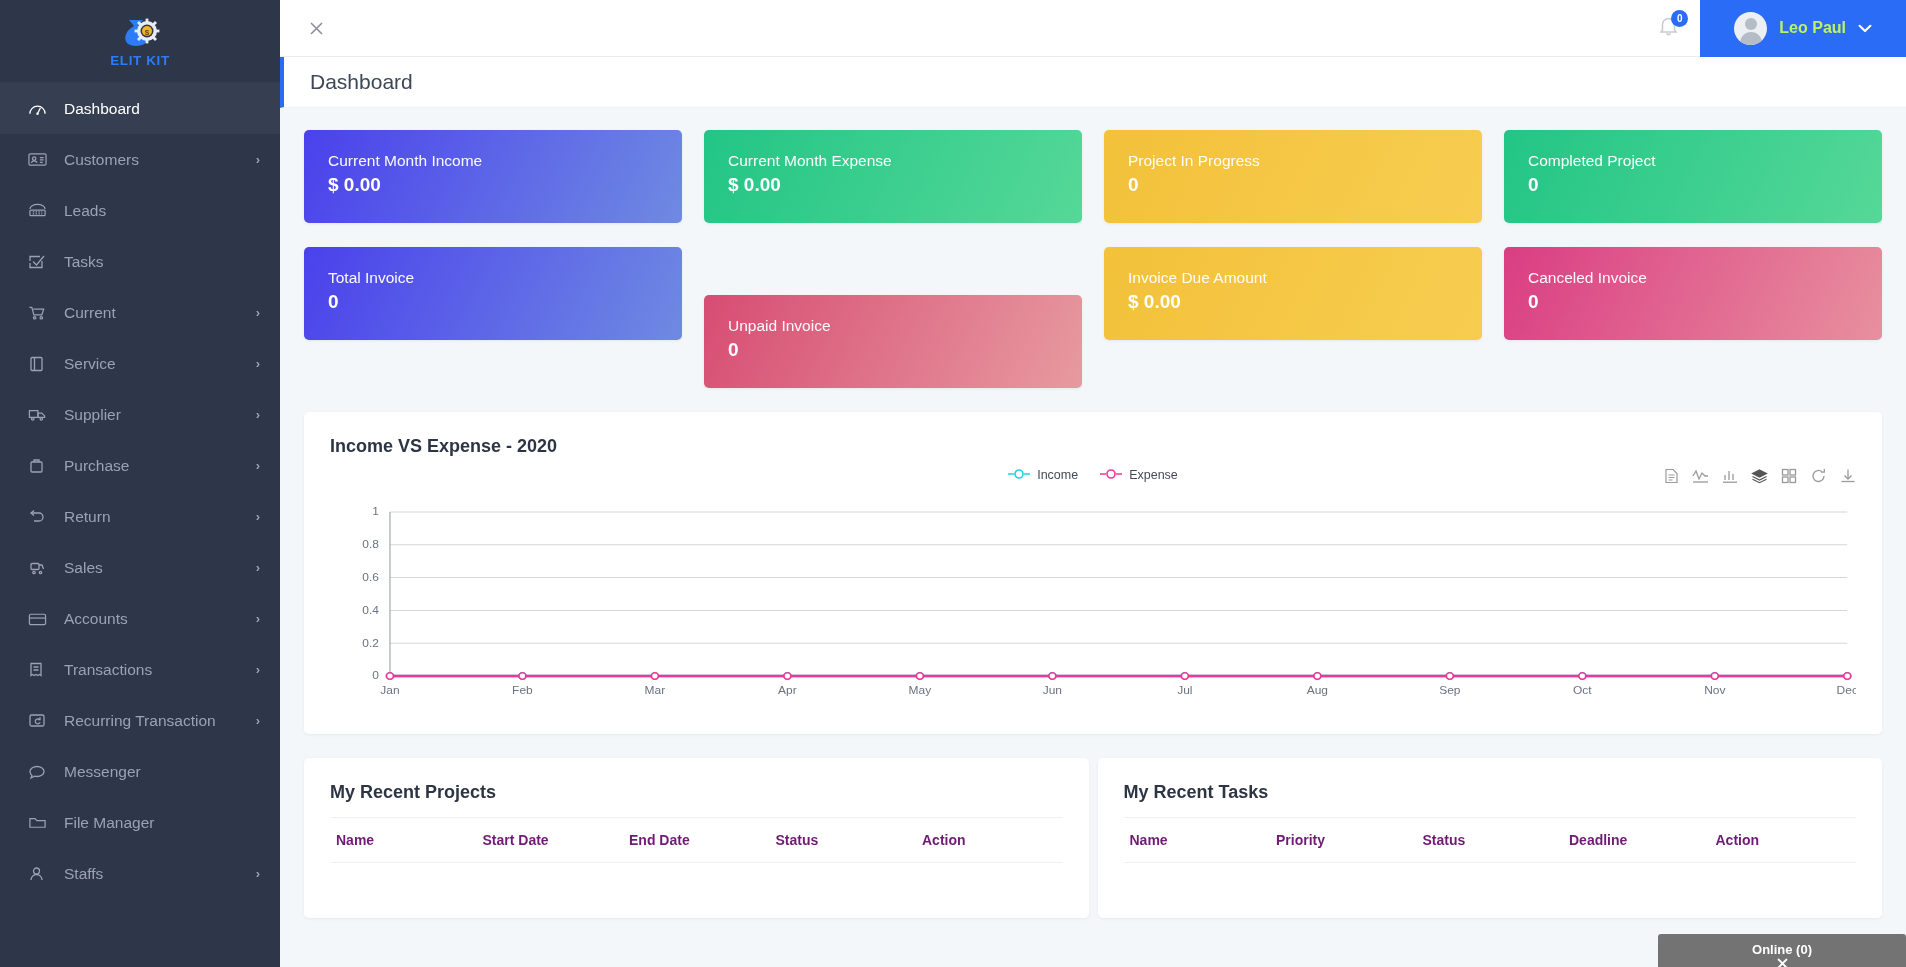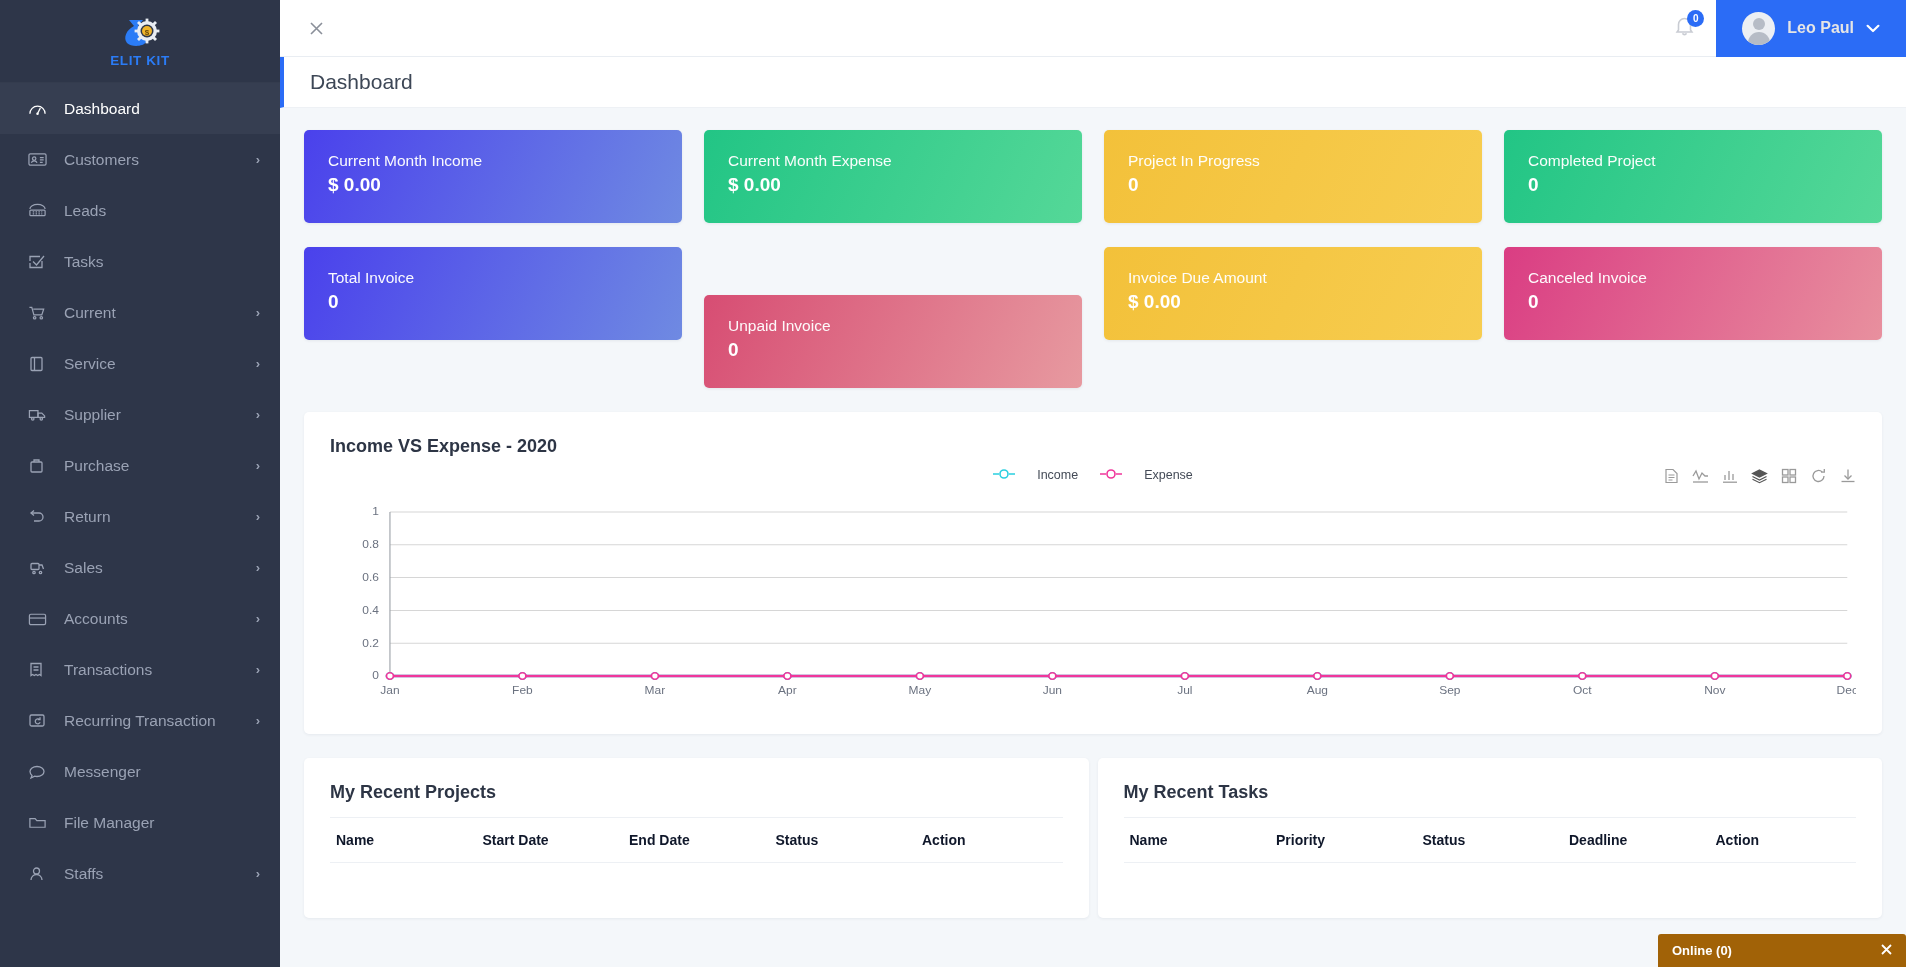--- a/index.html
+++ b/index.html
@@ -74,24 +74,24 @@
   }
   .bell-badge {
     position: absolute; top: 4px; right: 2px;
     background: #2b6cf6; color: #fff;
     border-radius: 50%; width: 17px; height: 17px;
     font-size: 10px; display: flex;
     align-items: center; justify-content: center;
     font-weight: bold;
   }
   .user-box {
-    background: #2b6cf6; color: #e5e5e5;
+    background: #2b6cf6; color: #bef264;
     height: 57px; min-width: 182px;
     display: flex; align-items: center;
-    padding: 0 26px; gap: 12px; cursor: pointer;
+    padding: 0 34px; gap: 12px; cursor: pointer;
   }
   .avatar {
     width: 33px; height: 33px; border-radius: 50%;
     background: #eceff3; position: relative; overflow: hidden;
     flex-shrink: 0;
   }
   .avatar::before {
     content: ""; position: absolute;
     width: 12px; height: 12px; border-radius: 50%;
     background: #b6bcc6; top: 6px; left: 10.5px;
@@ -138,50 +138,51 @@
     background: #fff; border-radius: 5px;
     box-shadow: 0 1px 3px rgba(40,50,80,0.07);
   }
   .chart-panel { padding: 24px 26px 20px 26px; height: 322px; position: relative; }
   .chart-title { font-size: 18px; font-weight: bold; color: #2d3545; }
   .chart-legend {
     position: absolute; left: 0; right: 0; top: 56px;
     display: flex; justify-content: center; gap: 22px;
     font-size: 12.5px; color: #444b57;
   }
-  .legend-item { display: flex; align-items: center; gap: 22px; }
+  .legend-item { display: flex; align-items: center; gap: 7px; }
   .legend-mark { display: block; }
   .chart-tools {
     position: absolute; right: 26px; top: 56px;
     display: flex; gap: 13px; align-items: center;
   }
   .chart-tools span { cursor: pointer; color: #9a9a9a; display: flex; }
   .chart-area { position: absolute; left: 26px; right: 26px; top: 92px; height: 200px; }
 
   
   .bottom-row { display: flex; gap: 9px; margin-top: 24px; }
   .table-panel { flex: 1; padding: 24px 26px 0 26px; height: 160px; }
   .table-title { font-size: 18px; font-weight: bold; color: #2d3545; margin-bottom: 14px; }
   table { width: 100%; border-collapse: collapse; }
   thead th {
-    text-align: left; font-size: 14px; color: #0f172a;
+    text-align: left; font-size: 14px; color: #701a75;
     font-weight: bold; padding: 14px 6px;
     border-top: 1px solid #edf0f4; border-bottom: 1px solid #edf0f4;
   }
   .col-a { width: 20%; } .col-b { width: 20%; }
   .col-c { width: 20%; } .col-d { width: 20%; } .col-e { width: 20%; }
 
   
   .online-bar {
     position: absolute; right: 0; bottom: 0;
     width: 248px; height: 33px;
-    background: #a16207; color: #fff;
+    background: #737373; color: #fff;
     display: flex; align-items: center; justify-content: space-between;
     padding: 8px 14px; font-size: 13px; font-weight: bold;
     border-radius: 3px 3px 0 0;
+    flex-direction: column;
   }
   .online-close { cursor: pointer; font-size: 13px; }
 </style>
 </head>
 <body>
 
 <div class="app">
 
   <aside class="sidebar">
 

